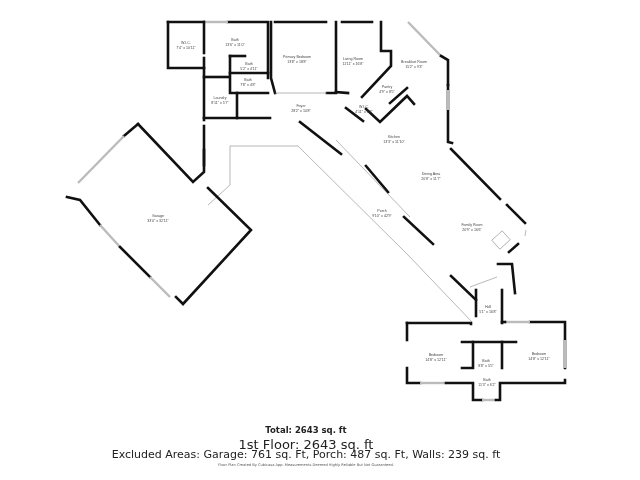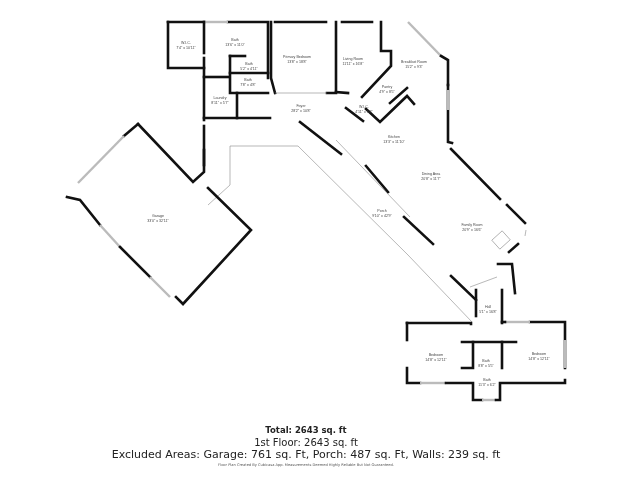--- a/index.html
+++ b/index.html
@@ -4,21 +4,21 @@
 <style>
   html,body{margin:0;padding:0;background:#ffffff;}
   body{width:640px;height:480px;position:relative;overflow:hidden;font-family:"Liberation Sans",sans-serif;}
   #plan{position:absolute;left:0;top:0;width:640px;height:480px;}
   .wall{stroke:#111;stroke-width:2.6;fill:none;stroke-linecap:square;}
   .thin{stroke:#888;stroke-width:0.6;fill:none;}
   .win{stroke:#bbb;stroke-width:2.4;fill:none;}
   .lbl{font-family:"Liberation Sans",sans-serif;font-size:3.6px;fill:#444;text-anchor:middle;}
   .summary{position:absolute;left:0;width:612px;text-align:center;color:#222;font-family:"DejaVu Sans",sans-serif;}
   #total{top:425px;font-size:8.5px;font-weight:bold;}
-  #floor1{top:437px;font-size:10px;}
+  #floor1{top:437px;font-size:13px;}
   #excluded{top:448px;font-size:11px;}
   #disclaimer{top:463px;font-size:3.6px;color:#555;}
 </style>
 </head>
 <body>
 
 <svg id="plan" viewBox="0 0 640 480" xmlns="http://www.w3.org/2000/svg">
 
   <g>
     <polyline class="wall" points="168,22 204,22"></polyline>

